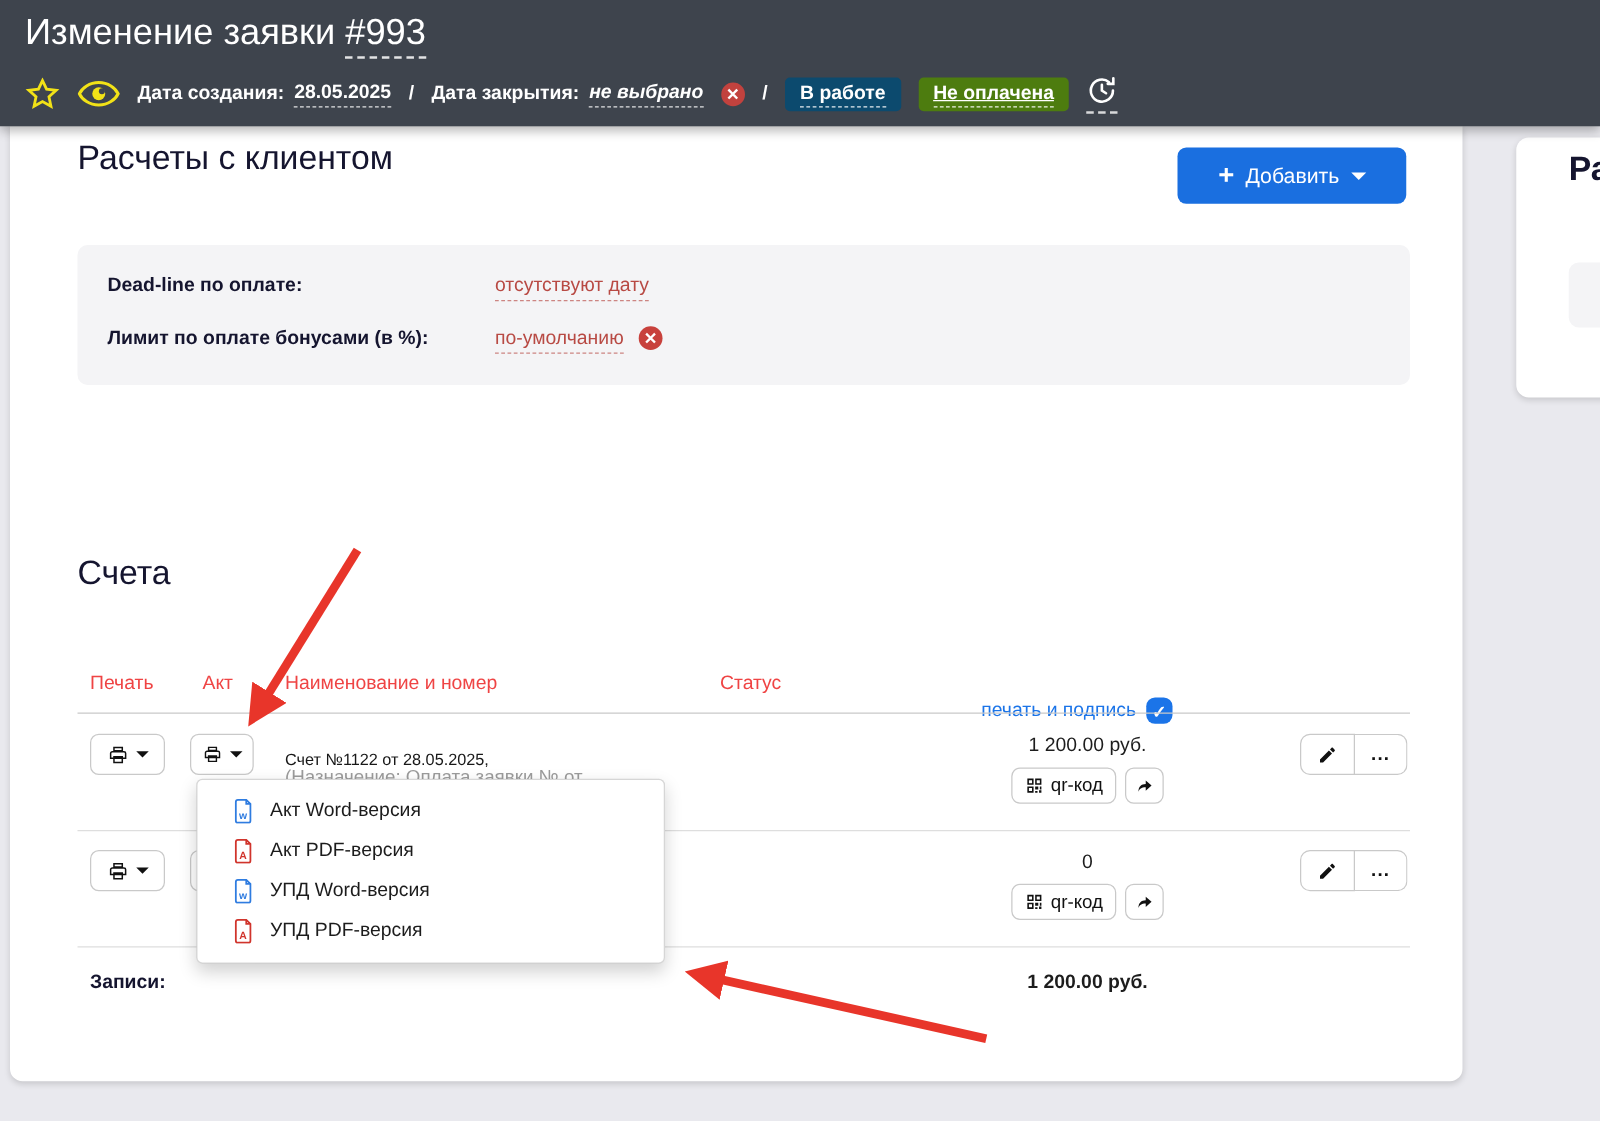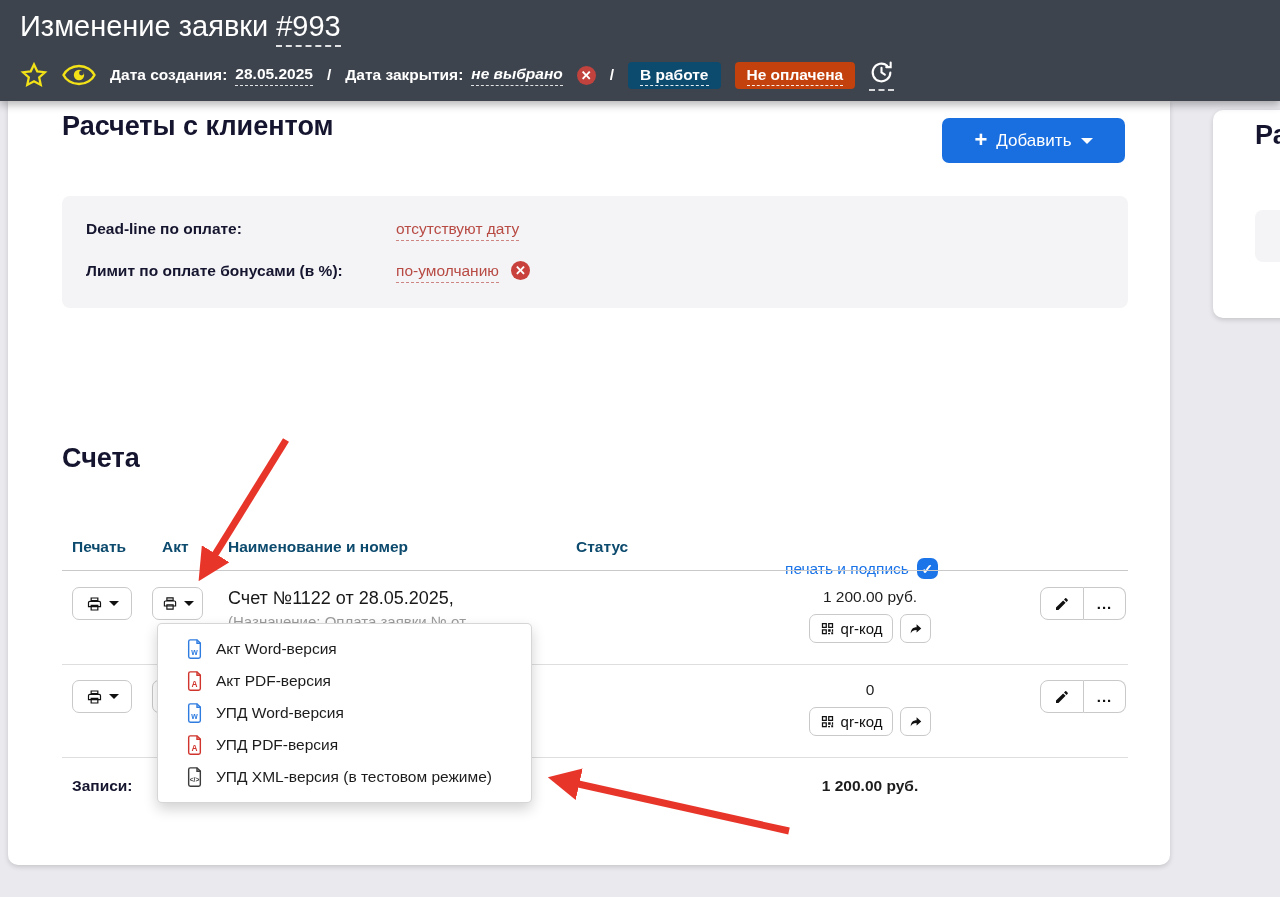--- a/index.html
+++ b/index.html
@@ -16,29 +16,29 @@
   .ico-btn{display:inline-flex;align-items:center;justify-content:center;cursor:pointer;}
   .dash-val{border-bottom:1.5px dashed rgba(255,255,255,.85);padding-bottom:2px;cursor:pointer;}
   .italic{font-style:italic;}
   .x-circle{display:inline-flex;width:19px;height:19px;border-radius:50%;background:#c2423e;
             color:#fff;font-size:13px;font-weight:bold;align-items:center;justify-content:center;
             cursor:pointer;line-height:1;}
   .badge{display:inline-block;padding:4px 12px 5px;border-radius:4px;color:#fff;font-size:15.5px;
          font-weight:bold;cursor:pointer;}
   .badge .dash{border-bottom:1.5px dashed rgba(255,255,255,.9);padding-bottom:2px;}
   .badge-blue{background:#0c4a6e;}
-  .badge-red{background:#c2410c;}
+  .badge-red{background:#4d7c0f;text-decoration:underline;}
   .hist{border-bottom:2px dashed rgba(255,255,255,.8);padding-bottom:4px;cursor:pointer;}
 
   
   .card-main{position:absolute;left:8px;top:101px;width:1162px;height:764px;background:#fff;
              border-radius:0 0 10px 10px;box-shadow:0 2px 5px rgba(0,0,0,.15);}
   .card-side{position:absolute;left:1213px;top:110px;width:110px;height:208px;background:#fff;
              border-radius:10px 0 0 10px;box-shadow:0 2px 5px rgba(0,0,0,.15);}
-  h2.sec{position:absolute;margin:0;font-size:27px;font-weight:bold;color:#15152f;}
+  h2.sec{position:absolute;margin:0;font-size:27px;font-weight:normal;color:#15152f;}
 
   
   .btn-add{position:absolute;left:934px;top:17px;width:183px;height:45px;background:#1a6fe0;
            border:none;border-radius:7px;color:#fff;font-size:17px;font-family:inherit;
            display:flex;align-items:center;justify-content:center;gap:9px;cursor:pointer;}
   .plus{font-size:22px;font-weight:bold;line-height:1;margin-top:-2px;}
   .caret-w{width:0;height:0;border-left:6px solid transparent;border-right:6px solid transparent;
            border-top:6px solid #fff;display:inline-block;}
 
   
@@ -46,39 +46,39 @@
   .panel-row{position:absolute;left:24px;display:flex;align-items:flex-start;font-size:15.5px;}
   .panel-label{font-weight:bold;color:#15152f;width:310px;display:inline-block;}
   .red-link{color:#b84a44;border-bottom:1.5px dashed rgba(184,74,68,.65);padding-bottom:2px;
             cursor:pointer;text-decoration:none;}
   .panel .x-circle{margin-left:12px;margin-top:-1px;background:#c8413c;}
 
   .empty-msg{position:absolute;left:54px;top:234px;width:1066px;text-align:center;font-size:19px;
              color:#a6a6b4;}
 
   
-  .th{position:absolute;top:437px;font-size:15.5px;font-weight:bold;color:#0c4a6e;}
+  .th{position:absolute;top:437px;font-size:15.5px;font-weight:normal;color:#ef4444;}
   .th-sign{position:absolute;top:457px;left:777px;display:flex;align-items:center;gap:8px;
            color:#1b74e8;font-size:15.5px;font-weight:normal;cursor:pointer;}
   .chk{width:21px;height:21px;border-radius:7px;background:#1b74e8;color:#fff;display:flex;
        align-items:center;justify-content:center;font-size:14px;font-weight:bold;}
   .hdr-line{position:absolute;left:54px;top:469px;width:1066px;border-top:1px solid #c9c9c9;}
   .trow{position:absolute;left:54px;width:1066px;}
   .row1{top:470px;height:93px;border-bottom:1px solid #dedede;}
   .row2{top:563px;height:93px;border-bottom:1px solid #dedede;}
   .rowT{top:656px;height:60px;}
 
   .btn-o{background:#fff;border:1px solid #c9c9c9;border-radius:7px;display:inline-flex;
          align-items:center;justify-content:center;gap:6px;cursor:pointer;font-family:inherit;
          font-size:15px;color:#111;}
   .btn-print{position:absolute;width:60px;height:33px;}
   .btn-act{position:absolute;width:51px;height:33px;}
   .caret-b{width:0;height:0;border-left:5px solid transparent;border-right:5px solid transparent;
            border-top:5px solid #111;display:inline-block;}
-  .name1{position:absolute;left:166px;top:17px;font-size:18px;color:#181818;}
+  .name1{position:absolute;left:166px;top:29px;font-size:13px;color:#181818;}
   .name2{position:absolute;left:166px;top:42px;font-size:15px;color:#9b9b9b;
          border-bottom:1px dashed #bfbfbf;padding-bottom:1px;cursor:pointer;}
   .amt-col{position:absolute;left:723px;top:0;width:170px;text-align:center;}
   .amt{font-size:15.5px;margin-top:17px;}
   .amt-b{font-weight:bold;}
   .qr-row{margin-top:8px;display:flex;justify-content:center;gap:7px;}
   .btn-qr{height:29px;padding:0 10px;}
   .btn-share{width:31px;height:29px;}
   .edit-grp{position:absolute;left:978px;top:16px;display:flex;}
   .btn-edit{width:44px;height:33px;border:1px solid #c9c9c9;border-radius:8px 0 0 8px;background:#fff;
@@ -299,28 +299,20 @@
         <span>УПД Word-версия</span>
       </a>
       <a class="dd-item">
         <svg class="fic pdf" width="17" height="20" viewBox="0 0 20 24">
             <path d="M13 1H5a2 2 0 0 0-2 2v18a2 2 0 0 0 2 2h10a2 2 0 0 0 2-2V5l-4-4z" fill="none" stroke="currentColor" stroke-width="1.7"></path>
             <path d="M13 1v4h4" fill="none" stroke="currentColor" stroke-width="1.7"></path>
             <text x="10" y="19" text-anchor="middle" font-size="10" font-weight="bold" fill="currentColor" font-family="Liberation Sans, sans-serif">A</text>
           </svg>
         <span>УПД PDF-версия</span>
       </a>
-      <a class="dd-item">
-        <svg class="fic xml" width="17" height="20" viewBox="0 0 20 24">
-            <path d="M13 1H5a2 2 0 0 0-2 2v18a2 2 0 0 0 2 2h10a2 2 0 0 0 2-2V5l-4-4z" fill="none" stroke="currentColor" stroke-width="1.7"></path>
-            <path d="M13 1v4h4" fill="none" stroke="currentColor" stroke-width="1.7"></path>
-            <text x="10" y="18.5" text-anchor="middle" font-size="8" font-weight="bold" fill="currentColor" font-family="Liberation Sans, sans-serif">&lt;/&gt;</text>
-          </svg>
-        <span>УПД XML-версия (в тестовом режиме)</span>
-      </a>
     </div>
   </div>
 
   <div class="card-side">
     <h2 class="side-h2">Ра</h2>
     <div class="side-panel"></div>
   </div>
 
   <svg class="arrows" width="1280" height="897">
     <defs>

